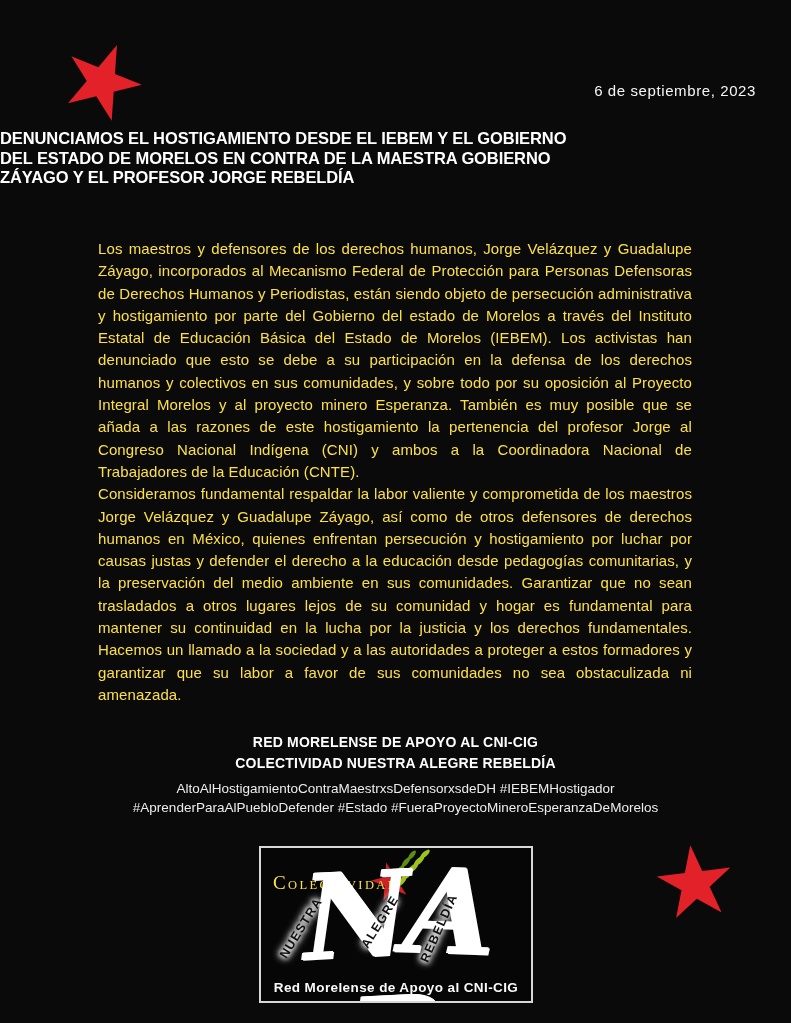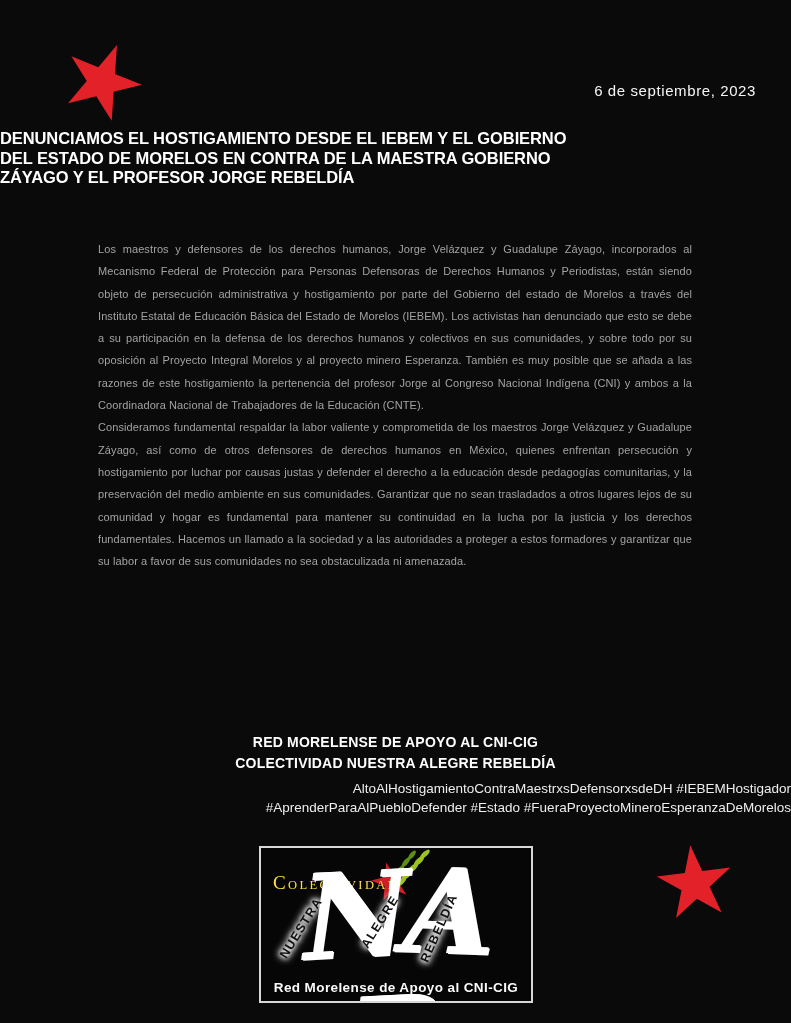--- a/index.html
+++ b/index.html
@@ -35,45 +35,45 @@
     font-size: 16.5px;
     line-height: 19.5px;
     letter-spacing: -0.1px;
     color: #ffffff;
   }
 
   .body-text {
     position: absolute;
     top: 238px; left: 98px;
     width: 594px;
-    font-size: 11px;
+    font-size: 15px;
     line-height: 22.3px;
     text-align: justify;
-    color: #a3a3a3;
+    color: #fde047;
     letter-spacing: 0.1px;
   }
   .body-text p { margin: 0; }
 
   .signature {
     position: absolute;
     top: 732px; left: 0;
     width: 791px;
     text-align: center;
     font-weight: bold;
     font-size: 14px;
     line-height: 20.5px;
     letter-spacing: 0.2px;
     color: #ffffff;
   }
 
   .hashtags {
     position: absolute;
     top: 780px; left: 0;
     width: 791px;
-    text-align: right;
+    text-align: center;
     font-size: 13.5px;
     line-height: 18.6px;
     color: #ededed;
   }
 
   .logo {
     position: absolute;
     left: 259px; top: 846px;
     width: 274px; height: 157px;
     box-sizing: border-box;

